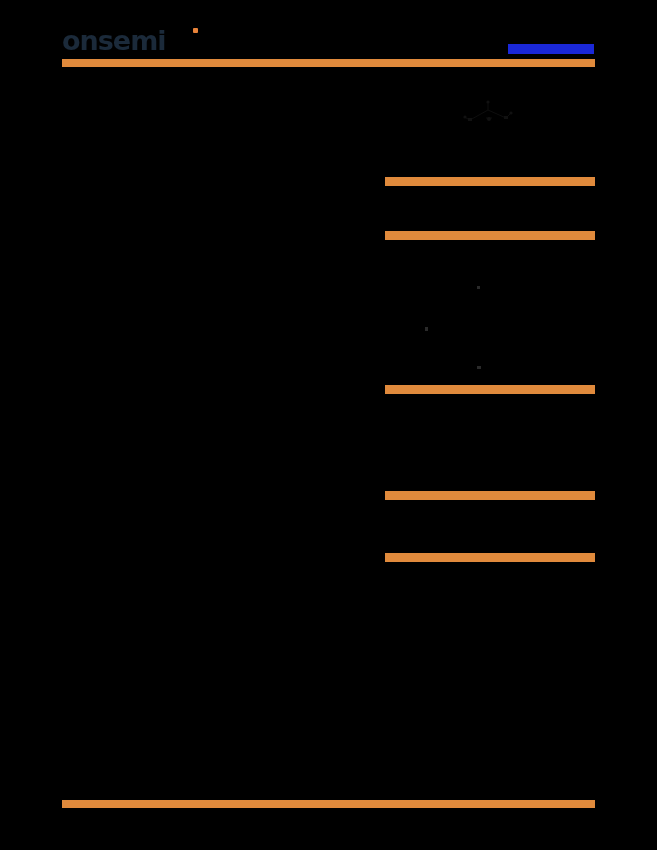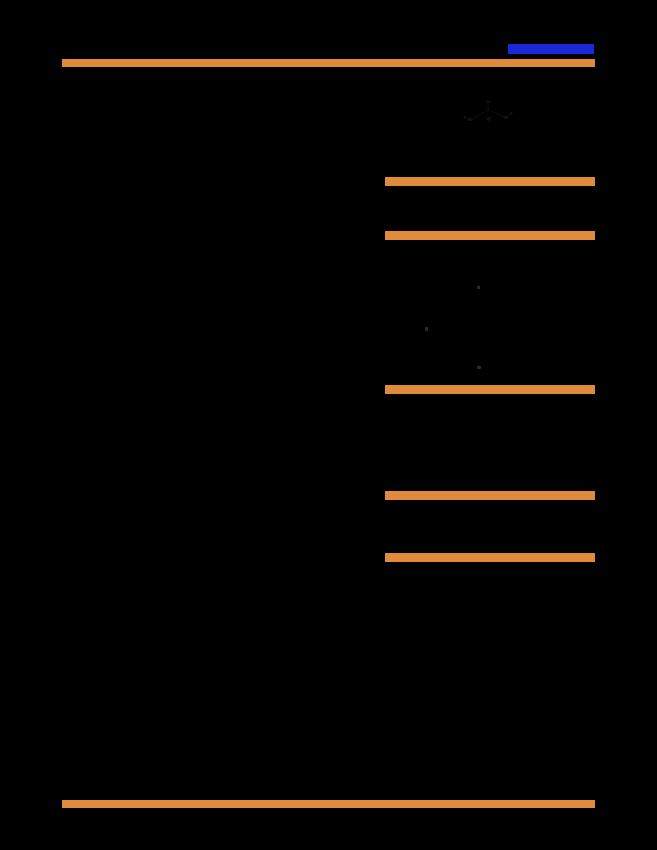--- a/index.html
+++ b/index.html
@@ -107,20 +107,24 @@
   .mark {
     position: absolute;
     background: #2a2a2a;
   }
 </style>
 </head>
 <body>
 
 <div class="page">
 
+  <div class="logo">
+    <div class="logo-text">onsemi</div>
+    <div class="logo-dot"></div>
+  </div>
 
   <div class="doc-badge"></div>
 
   <div class="rule-top"></div>
 
   <div class="pkg">
     <svg width="64" height="36" viewBox="0 0 64 36">
       <g stroke="#111111" stroke-width="0.8" fill="none">
         <path d="M14 24 L32 14 L50 22"></path>
         <path d="M32 14 L32 7"></path>

